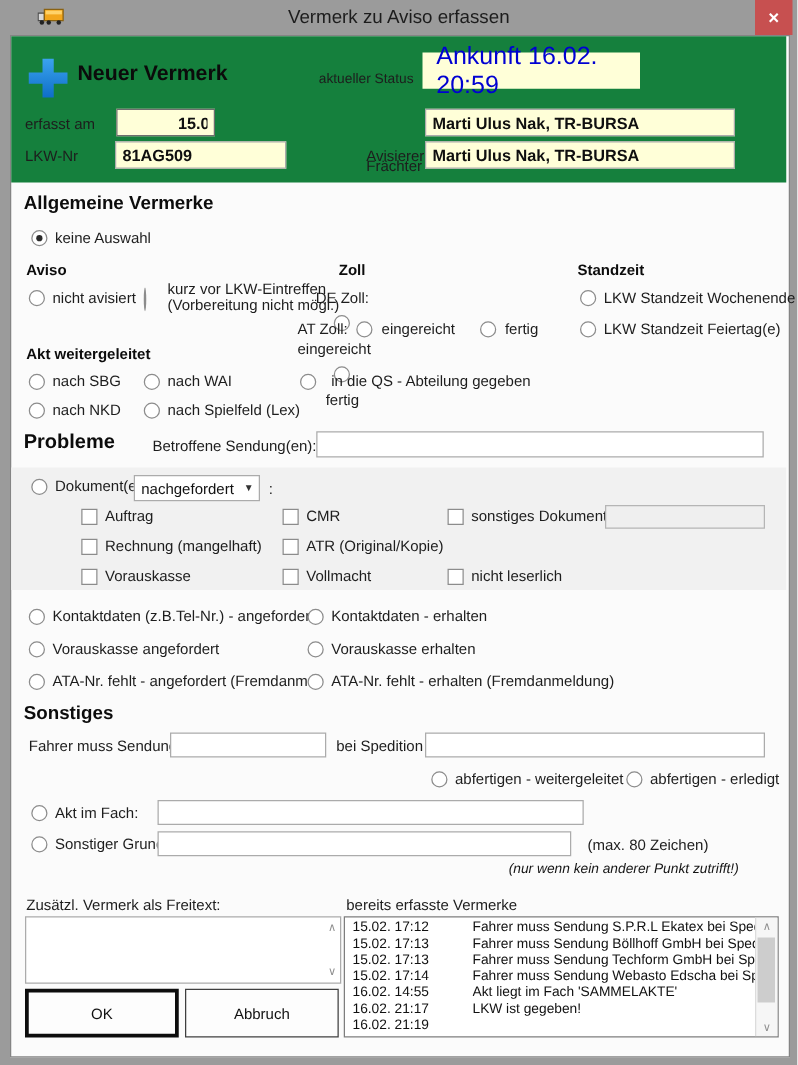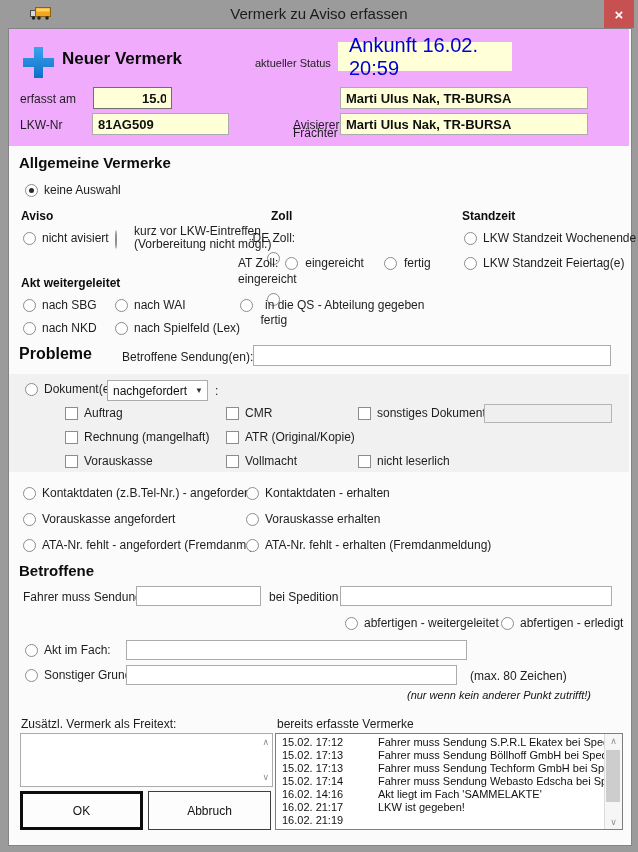--- a/index.html
+++ b/index.html
@@ -5,21 +5,21 @@
   html,body{margin:0;padding:0;width:638px;height:852px;overflow:hidden;
     font-family:"Liberation Sans",sans-serif;-webkit-font-smoothing:antialiased;}
   .abs{position:absolute;}
   .window{position:relative;width:638px;height:852px;background:#9B9B9B;}
   .titlebar{position:absolute;top:0;left:0;right:0;height:28px;}
   .title-text{position:absolute;left:0;right:0;top:5px;text-align:center;font-size:15px;color:#1c1c1c;}
   .app-icon{position:absolute;left:30px;top:6px;}
   .close-btn{position:absolute;right:4px;top:0;width:30px;height:28px;background:#C75050;
     color:#fff;display:flex;align-items:center;justify-content:center;font-size:15px;font-weight:bold;cursor:default;}
   .client{position:absolute;left:8px;top:28px;width:622px;height:816px;background:#FBFBFB;border:1px solid #848484;}
-  .header-panel{position:absolute;left:0;top:0;width:620px;height:117px;background:#f0abfc;}
+  .header-panel{position:absolute;left:0;top:0;width:620px;height:117px;background:#15803d;}
   .lbl{font-size:12px;color:#1d1d1d;white-space:nowrap;}
   .sm{font-size:11px;color:#1d1d1d;white-space:nowrap;}
   .h1{font-weight:bold;font-size:15px;color:#0c0c0c;white-space:nowrap;}
   .h1b{font-weight:bold;font-size:16px;color:#0c0c0c;white-space:nowrap;}
   .h2{font-weight:bold;font-size:12px;color:#0c0c0c;white-space:nowrap;}
   .row{position:absolute;display:flex;align-items:center;gap:6px;white-space:nowrap;}
   .rb{width:13px;height:13px;border:1px solid #8c8c8c;border-radius:50%;background:#fff;flex:0 0 13px;position:relative;box-sizing:border-box;}
   .rb.checked::after{content:"";position:absolute;left:3px;top:3px;width:5px;height:5px;border-radius:50%;background:#2a2a2a;}
   .cb{width:13px;height:13px;border:1px solid #8c8c8c;background:#fff;flex:0 0 13px;box-sizing:border-box;}
   .txt{position:absolute;border:1px solid #ABABAB;background:#fff;font:12px "Liberation Sans",sans-serif;
@@ -250,21 +250,21 @@
     <div class="row" style="left:14px;top:509px;">
       <span class="rb"></span>
       <span class="lbl">ATA-Nr. fehlt - angefordert (Fremdanm.)</span>
     </div>
     <div class="row" style="left:237px;top:509px;">
       <span class="rb"></span>
       <span class="lbl">ATA-Nr. fehlt - erhalten (Fremdanmeldung)</span>
     </div>
 
     
-    <span class="abs h1" style="left:10px;top:533px;">Betroffene</span>
+    <span class="abs h1" style="left:10px;top:533px;">Sonstiges</span>
 
     <span class="abs lbl" style="left:14px;top:561px;">Fahrer muss Sendung</span>
     <input class="txt" style="left: 127px; top: 557px; width: 125px; height: 20px;">
     <span class="abs lbl" style="left:260px;top:561px;">bei Spedition</span>
     <input class="txt" style="left: 331px; top: 557px; width: 272px; height: 20px;">
 
     <div class="row" style="left:336px;top:587px;">
       <span class="rb"></span>
       <span class="lbl">abfertigen - weitergeleitet</span>
     </div>
@@ -310,21 +310,21 @@
         </div>
         <div class="list-row">
           <span class="t">15.02. 17:13</span>
           <span class="x">Fahrer muss Sendung Techform GmbH bei Spedition Bu</span>
         </div>
         <div class="list-row">
           <span class="t">15.02. 17:14</span>
           <span class="x">Fahrer muss Sendung Webasto Edscha bei Spedition Sc</span>
         </div>
         <div class="list-row">
-          <span class="t">16.02. 14:16</span>
+          <span class="t">16.02. 14:55</span>
           <span class="x">Akt liegt im Fach 'SAMMELAKTE'</span>
         </div>
         <div class="list-row">
           <span class="t">16.02. 21:17</span>
           <span class="x">LKW ist gegeben!</span>
         </div>
         <div class="list-row">
           <span class="t">16.02. 21:19</span>
         </div>
       </div>

